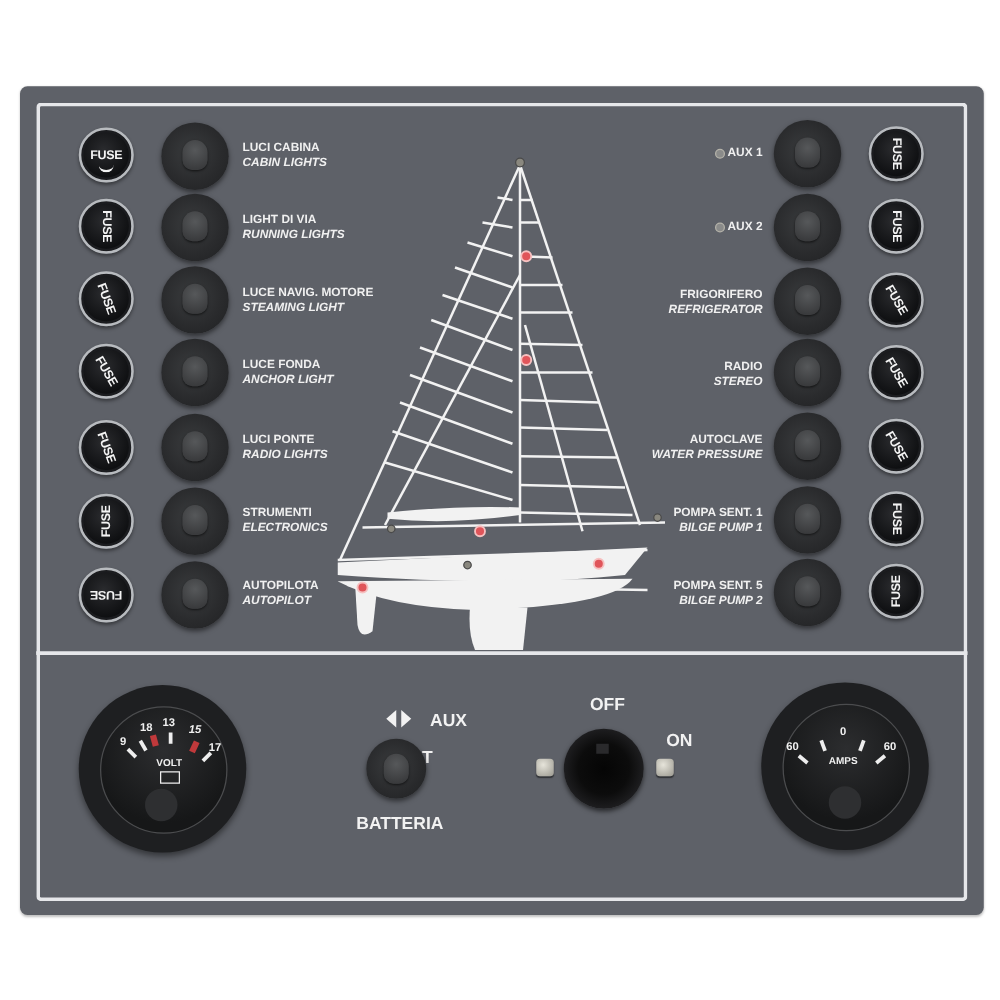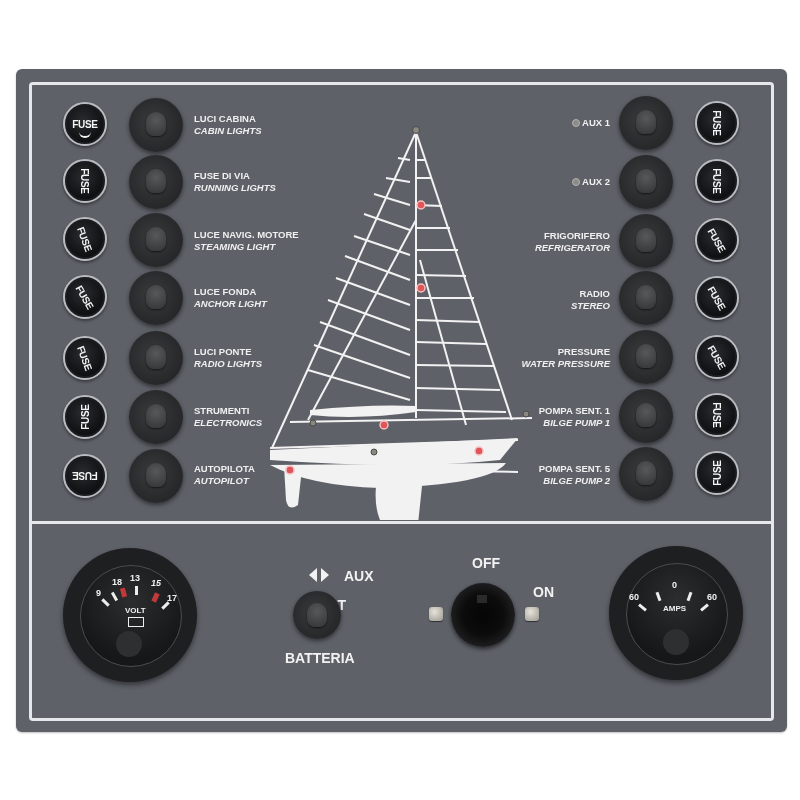--- a/index.html
+++ b/index.html
@@ -50,21 +50,21 @@
       <div class="it">CABIN LIGHTS</div>
     </div>
 
   <div class="fuse" style="left:63px;top:159px;">
       <span class="fuse-text" style="transform:rotate(90deg);">FUSE</span>
     </div>
   <div class="switch" style="left:129px;top:155px;">
       <div class="lever"></div>
     </div>
   <div class="label" style="left:194px;top:170px;">
-      <div>FUSE DI VIA</div>
+      <div>LIGHT DI VIA</div>
       <div class="it">RUNNING LIGHTS</div>
     </div>
 
   <div class="fuse" style="left:63px;top:217px;">
       <span class="fuse-text" style="transform:rotate(70deg);">FUSE</span>
     </div>
   <div class="switch" style="left:129px;top:213px;">
       <div class="lever"></div>
     </div>
   <div class="label" style="left:194px;top:229px;">
@@ -157,21 +157,21 @@
       <div class="it">STEREO</div>
     </div>
   <div class="switch" style="left:619px;top:271px;">
       <div class="lever"></div>
     </div>
   <div class="fuse" style="left:695px;top:276px;">
       <span class="fuse-text" style="transform:rotate(60deg);">FUSE</span>
     </div>
 
   <div class="label right" style="right:190px;top:346px;">
-      <div>PRESSURE</div>
+      <div>AUTOCLAVE</div>
       <div class="it">WATER PRESSURE</div>
     </div>
   <div class="switch" style="left:619px;top:330px;">
       <div class="lever"></div>
     </div>
   <div class="fuse" style="left:695px;top:335px;">
       <span class="fuse-text" style="transform:rotate(60deg);">FUSE</span>
     </div>
 
   <div class="label right" style="right:190px;top:405px;">

